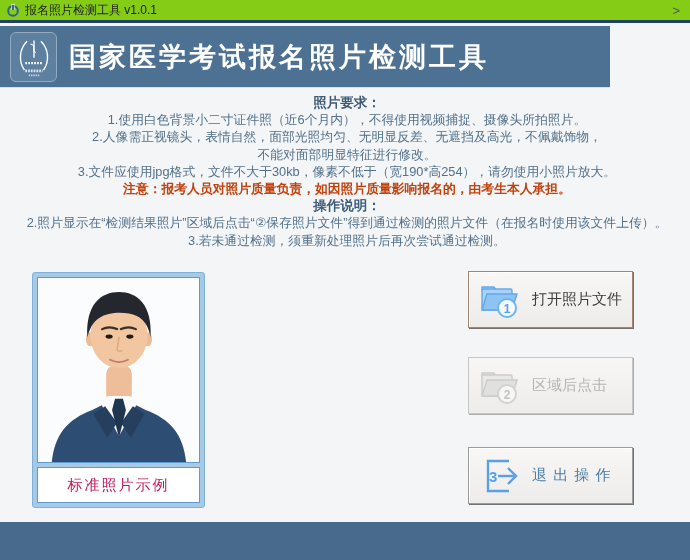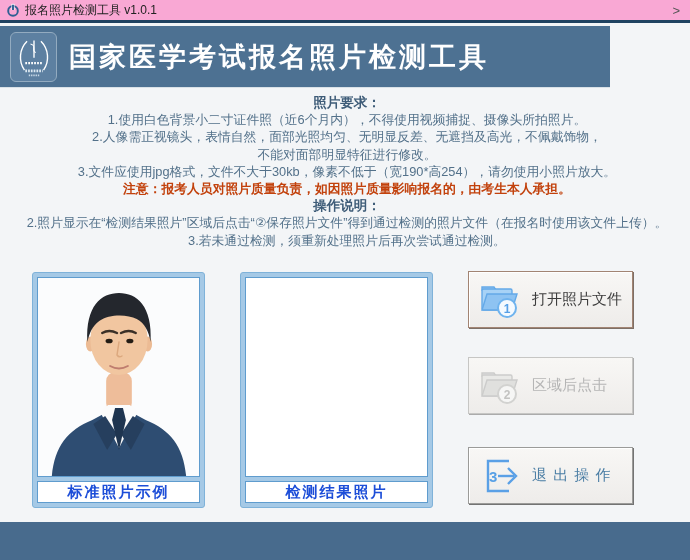--- a/index.html
+++ b/index.html
@@ -2,21 +2,21 @@
 <html><head>
 <meta charset="utf-8">
 <style>
   * { margin:0; padding:0; box-sizing:border-box; }
   html,body { width:690px; height:560px; }
   body { font-family:"Liberation Sans","DejaVu Sans",sans-serif; background:#f3f5f7; }
   .app { position:relative; width:690px; height:560px; overflow:hidden; background:#f3f5f7; }
 
   
   .titlebar { position:absolute; top:0; left:0; width:690px; height:23px;
-    background:#f9a8d4; border-bottom:3px solid #204361;
+    background:#84cc16; border-bottom:3px solid #204361;
     display:flex; align-items:center; padding:0 6px; }
   .titlebar-icon { width:14px; height:14px; margin-right:5px; flex:0 0 auto; }
   .titlebar-text { font-size:12px; color:#222; line-height:20px; }
   .titlebar-chevron { margin-left:auto; color:#555; font-size:13px; padding-right:4px; }
 
   
   .header { position:absolute; top:26px; left:0; width:610px; height:62px;
     background:#4d7192; display:flex; align-items:center; border-bottom:1px solid #d9e1e7; }
   .logo-box { width:47px; height:50px; margin:0 12px 0 10px; background:#5d80a1;
     border:1px solid #93abc0; border-radius:6px; display:flex; align-items:center; justify-content:center; }
@@ -29,22 +29,22 @@
   .theading { font-weight:bold; color:#3e5c78; font-size:13.5px; }
   .tnotice { color:#c2410c; font-weight:bold; }
 
   
   .panel { position:absolute; top:272px; background:#a5c9e6; border:1px solid #7fb2d9;
     border-radius:3px; padding:4px; display:flex; flex-direction:column; gap:4px; }
   .panel-sample { left:32px;  width:173px; height:236px; }
   .panel-result { left:240px; width:193px; height:236px; }
   .photo-area { flex:1; background:#ffffff; border:1px solid #5f9cce; overflow:hidden; display:flex; }
   .photo-area svg { width:100%; height:100%; display:block; }
-  .panel-label { height:22px; background:#ffffff; border:1px solid #5f9cce;
-    color:#1d4ed8; font-weight:bold; font-size:15px; letter-spacing:2px;
+  .panel-label { height:36px; background:#ffffff; border:1px solid #5f9cce;
+    color:#be185d; font-weight:normal; font-size:15px; letter-spacing:2px;
     display:flex; align-items:center; justify-content:center; }
 
   
   .btn { position:absolute; left:468px; width:165px; height:57px;
     display:flex; align-items:center; gap:11px; padding:0 10px;
     background:linear-gradient(#f8f7f5,#eeecea); cursor:pointer; }
   .btn-open { top:271px; border:1px solid #a28473; box-shadow:1px 1px 0 #7d6f66, inset 1px 1px 0 #ffffff; }
   .btn-save { top:357px; border:1px solid #c6c6c4; box-shadow:1px 1px 0 #ababab; cursor:default; }
   .btn-exit { top:447px; border:1px solid #9b9b99; box-shadow:1px 1px 0 #737373, inset 1px 1px 0 #ffffff; }
   .btn-icon { width:42px; height:38px; flex:0 0 auto; }
@@ -116,24 +116,20 @@
         <path d="M84,55 Q92,51 99,55" stroke="#3a2f26" stroke-width="2.4" fill="none" stroke-linecap="round"></path>
         <ellipse cx="72" cy="63" rx="3.6" ry="2.3" fill="#241c14"></ellipse>
         <ellipse cx="93" cy="63" rx="3.6" ry="2.3" fill="#241c14"></ellipse>
         <path d="M82,64 L80,77 Q82,80 85,78" stroke="#dca87e" stroke-width="1.5" fill="none" stroke-linecap="round"></path>
         <path d="M73,88 Q82,93 91,88" stroke="#bf7d6e" stroke-width="2" fill="none" stroke-linecap="round"></path>
       </svg>
     </div>
     <div class="panel-label">标准照片示例</div>
   </div>
 
-  <div class="panel panel-result">
-    <div class="photo-area"></div>
-    <div class="panel-label">检测结果照片</div>
-  </div>
 
   <div class="btn btn-open">
     <svg class="btn-icon" viewBox="0 0 42 38">
       <path d="M3,6 h12 l2,3 h-14 Z" fill="#9dcbf4" stroke="#64a9e8" stroke-width="1.4"></path>
       <rect x="3" y="8" width="30" height="21" rx="1.5" fill="#a7d2f6" stroke="#64a9e8" stroke-width="1.4"></rect>
       <path d="M8,13 L38,13 L33,29 L3,29 Z" fill="#8ec3f2" stroke="#64a9e8" stroke-width="1.4"></path>
       <circle cx="28" cy="27" r="9" fill="#f5faff" stroke="#6fb3ee" stroke-width="2"></circle>
       <text x="28" y="31.5" font-size="12" font-weight="bold" fill="#57a0e6" text-anchor="middle" font-family="Liberation Sans, sans-serif">1</text>
     </svg>
     <span class="btn-label lbl-open">打开照片文件</span>

